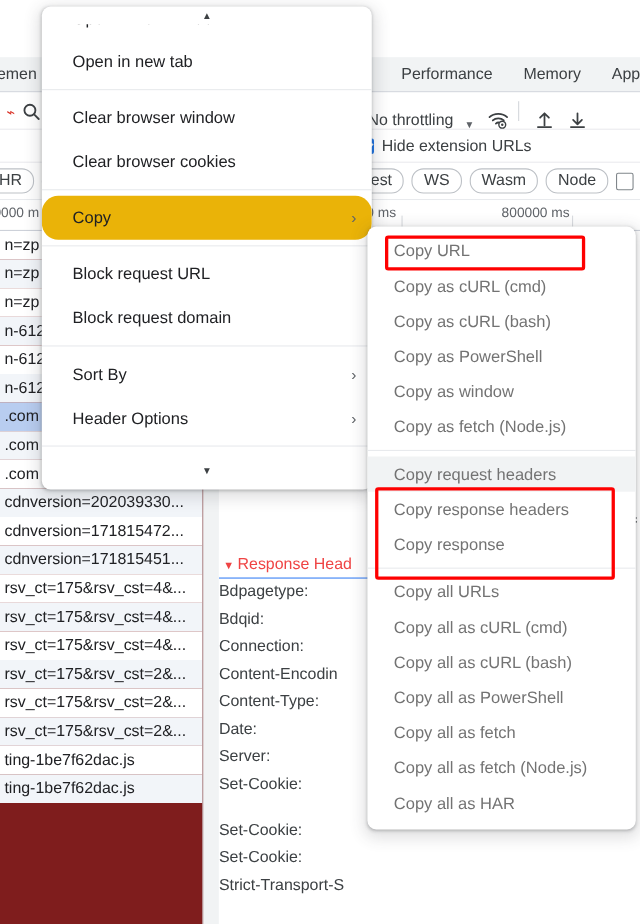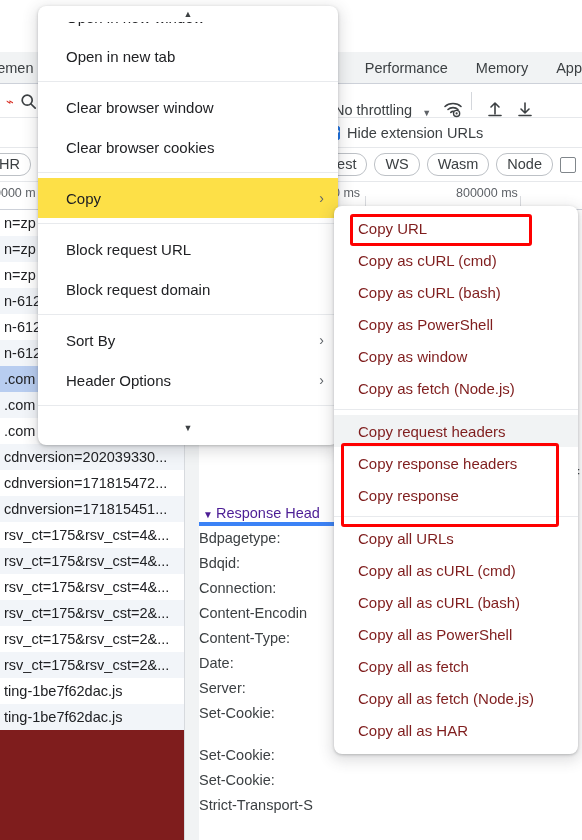--- a/index.html
+++ b/index.html
@@ -101,22 +101,22 @@
     position: absolute; left: 185px; top: 210px; width: 14px; bottom: 0;
     background: #f1f3f4;
   }
 
   
   .resp-pane {
     position: absolute; left: 199px; top: 500px; width: 185px; bottom: 0;
     background: #ffffff; overflow: hidden;
   }
   .resp-title {
-    height: 26px; line-height: 26px; font-size: 14.5px; color: #4c1d95;
-    padding-left: 4px; white-space: nowrap; border-bottom: 4px solid #3b82f6;
+    height: 26px; line-height: 26px; font-size: 14.5px; color: #ef4444;
+    padding-left: 4px; white-space: nowrap; border-bottom: 1px solid #3b82f6;
   }
   .resp-title .tri { font-size: 10px; margin-right: 3px; }
   .resp-item {
     height: 25px; line-height: 25px; font-size: 14.5px; color: #3c4043;
     white-space: nowrap;
   }
   .resp-item.blank { height: 17px; }
 
   
   .ghost-col {
@@ -128,21 +128,21 @@
   
   .menu {
     position: absolute; background: #ffffff; border-radius: 8px;
     box-shadow: 0 1px 3px rgba(60,64,67,.3), 0 4px 14px 3px rgba(60,64,67,.16);
     overflow: hidden; z-index: 20;
   }
   .menu-item {
     display: flex; align-items: center; height: 40px; padding: 0 14px 0 28px;
     font-size: 15px; color: #202124; white-space: nowrap; position: relative;
   }
-  .menu-item.hl { background: #fde047; }
+  .menu-item.hl { background: #eab308; border-radius: 15px; }
   .menu-sep { height: 1px; background: #e8eaed; margin: 5px 0; }
   .menu-arrow {
     margin-left: auto; font-size: 14px; color: #5f6368; font-weight: 400;
     padding-left: 20px;
   }
   .scroll-arrow {
     height: 16px; display: flex; align-items: center; justify-content: center;
     font-size: 9px; color: #3c4043;
   }
   .clipped-text {
@@ -153,21 +153,21 @@
     white-space: nowrap;
   }
 
   
   #menu1 { left: 38px; top: 6px; width: 300px; }
   
   #menu2 { left: 334px; top: 206px; width: 244px; }
 
   .menu2-item {
     display: flex; align-items: center; height: 32px; padding: 0 14px 0 24px;
-    font-size: 15px; color: #7f1d1d; white-space: nowrap;
+    font-size: 15px; color: #737373; white-space: nowrap;
   }
   .menu2-item.hl { background: #f1f3f4; }
 
   
   .redbox {
     position: absolute; border: 3px solid #fe0000; border-radius: 3px;
     z-index: 40; pointer-events: none;
   }
   #redbox-url { left: 350px; top: 214px; width: 182px; height: 32px; }
   #redbox-headers { left: 341px; top: 443px; width: 218px; height: 84px; }

